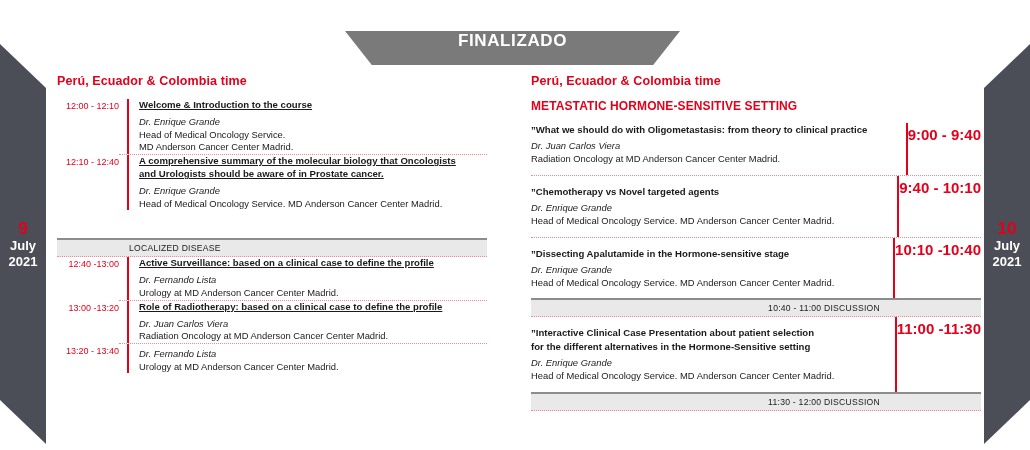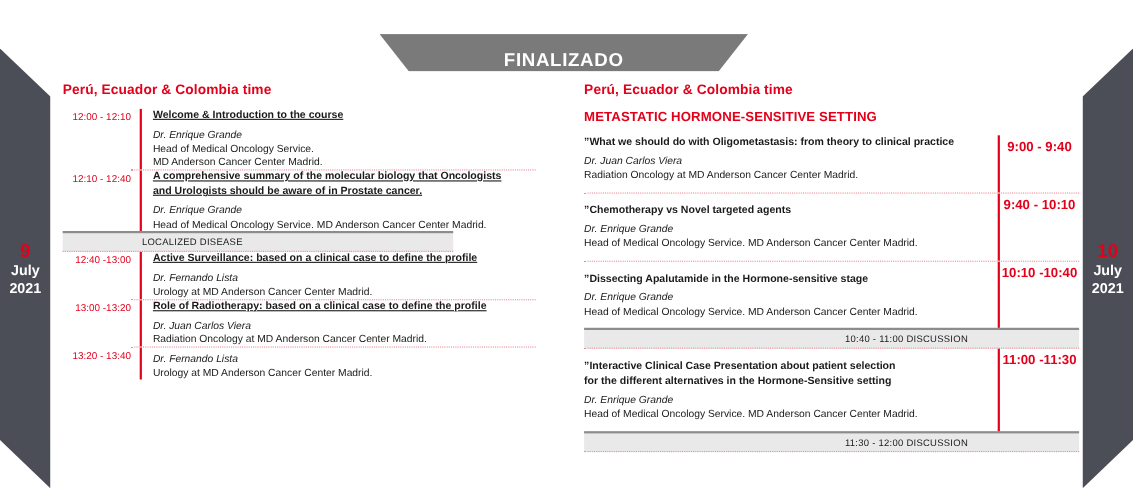--- a/index.html
+++ b/index.html
@@ -19,21 +19,21 @@
   #status-banner {
     position: absolute;
     left: 345px;
     top: 31px;
     width: 335px;
     height: 34px;
     background: #7a7a7a;
     clip-path: polygon(0 0, 100% 0, 92% 100%, 8% 100%);
     -webkit-clip-path: polygon(0 0, 100% 0, 92% 100%, 8% 100%);
     display: flex;
-    align-items: flex-end;
+    align-items: flex-start;
     justify-content: center;
   }
   #status-banner .banner-text {
     color: #ffffff;
     font-size: 17px;
     font-weight: bold;
     letter-spacing: 0.6px;
   }
 
   
@@ -151,23 +151,24 @@
     border-bottom: 1.6px dotted #ef8a96;
     height: 19px;
     display: flex;
     align-items: center;
     font-size: 8.6px;
     color: #1a1a1a;
     letter-spacing: 0.25px;
   }
   #localized-disease-bar {
     margin-left: 0px;
-    width: 355px;
+    width: 430px;
     padding-left: 72px;
     box-sizing: border-box;
+    margin-top: 28px;
   }
   .bar.discussion {
     width: 450px;
     justify-content: flex-end;
     padding-right: 101px;
     box-sizing: border-box;
   }
 
   
   .rrow {
@@ -175,21 +176,21 @@
     position: relative;
   }
   .rrow .rbody {
     flex: 1 1 auto;
     border-right: 2.5px solid #e3001b;
     padding-right: 10px;
   }
   .rrow .rtime {
     flex: 0 0 72px;
     color: #e3001b;
-    font-size: 12px;
+    font-size: 15px;
     font-weight: bold;
     text-align: center;
     padding-top: 3px;
     white-space: nowrap;
   }
   .rsep {
     border-top: 1.6px dotted #ef8a96;
     width: 450px;
     height: 0;
   }

